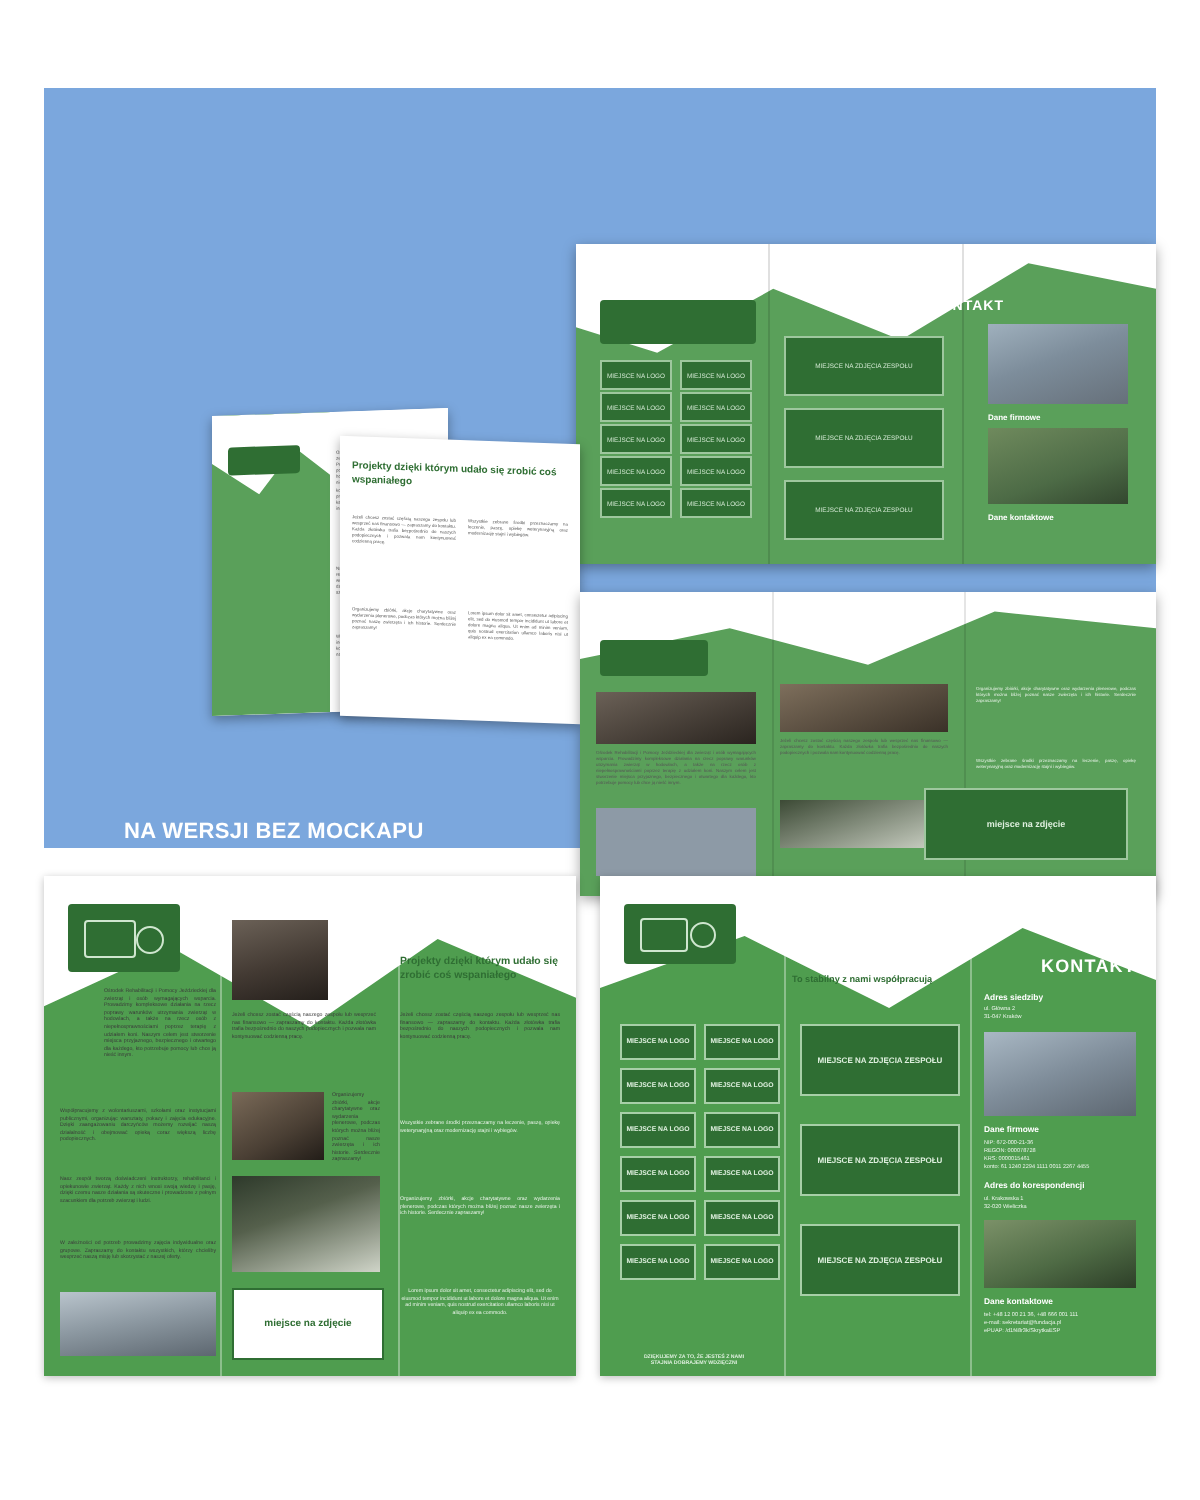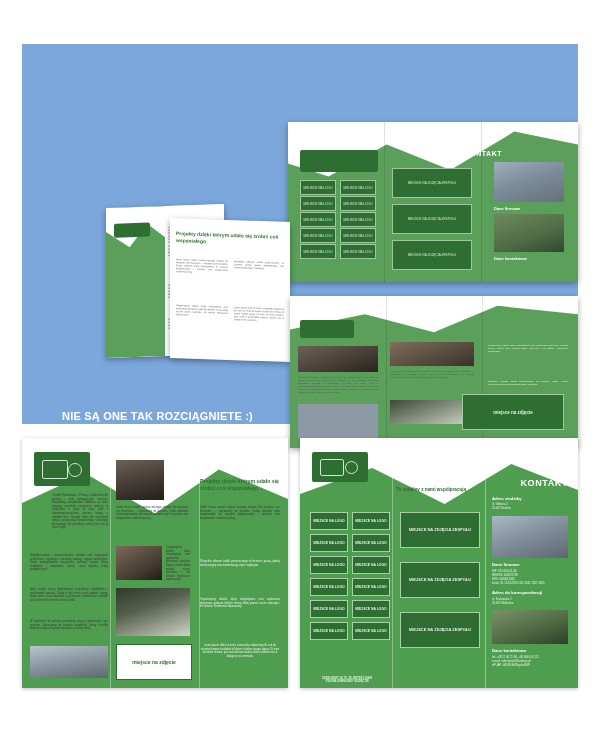--- a/index.html
+++ b/index.html
@@ -180,20 +180,21 @@
       <div class="tinytext" style="left:198px;top:48px;width:80px;color:#eaf4ea">Organizujemy zbiórki, akcje charytatywne oraz wydarzenia plenerowe, podczas których można bliżej poznać nasze zwierzęta i ich historie. Serdecznie zapraszamy!</div>
       <div class="tinytext" style="left:198px;top:84px;width:80px;color:#eaf4ea">Wszystkie zebrane środki przeznaczamy na leczenie, paszę, opiekę weterynaryjną oraz modernizację stajni i wybiegów.</div>
 
       <div class="photo group" style="left:8px;top:108px;width:80px;height:34px;"></div>
       <div class="mie">
         <div style="position:absolute;left:0;right:0;top:50%;transform:translateY(-50%);text-align:center;color:#dff0df;font-size:4.5px;font-weight:bold">miejsce na zdjęcie</div>
       </div>
     </div>
 
     <div class="mock-note">
+      <div>NA WERSJI BEZ MOCKAPU</div>
       <div>NIE SĄ ONE TAK ROZCIĄGNIETE :)</div>
     </div>
   </div>
 
   <div class="spread left">
     <div class="sp-green"></div>
     <div class="sp-white" style="clip-path:polygon(0 0,100% 0,100% 58%,74% 30%,50% 72%,24% 34%,0 62%);"></div>
     <div class="divider" style="left:88px"></div>
     <div class="divider" style="left:177px"></div>
 

